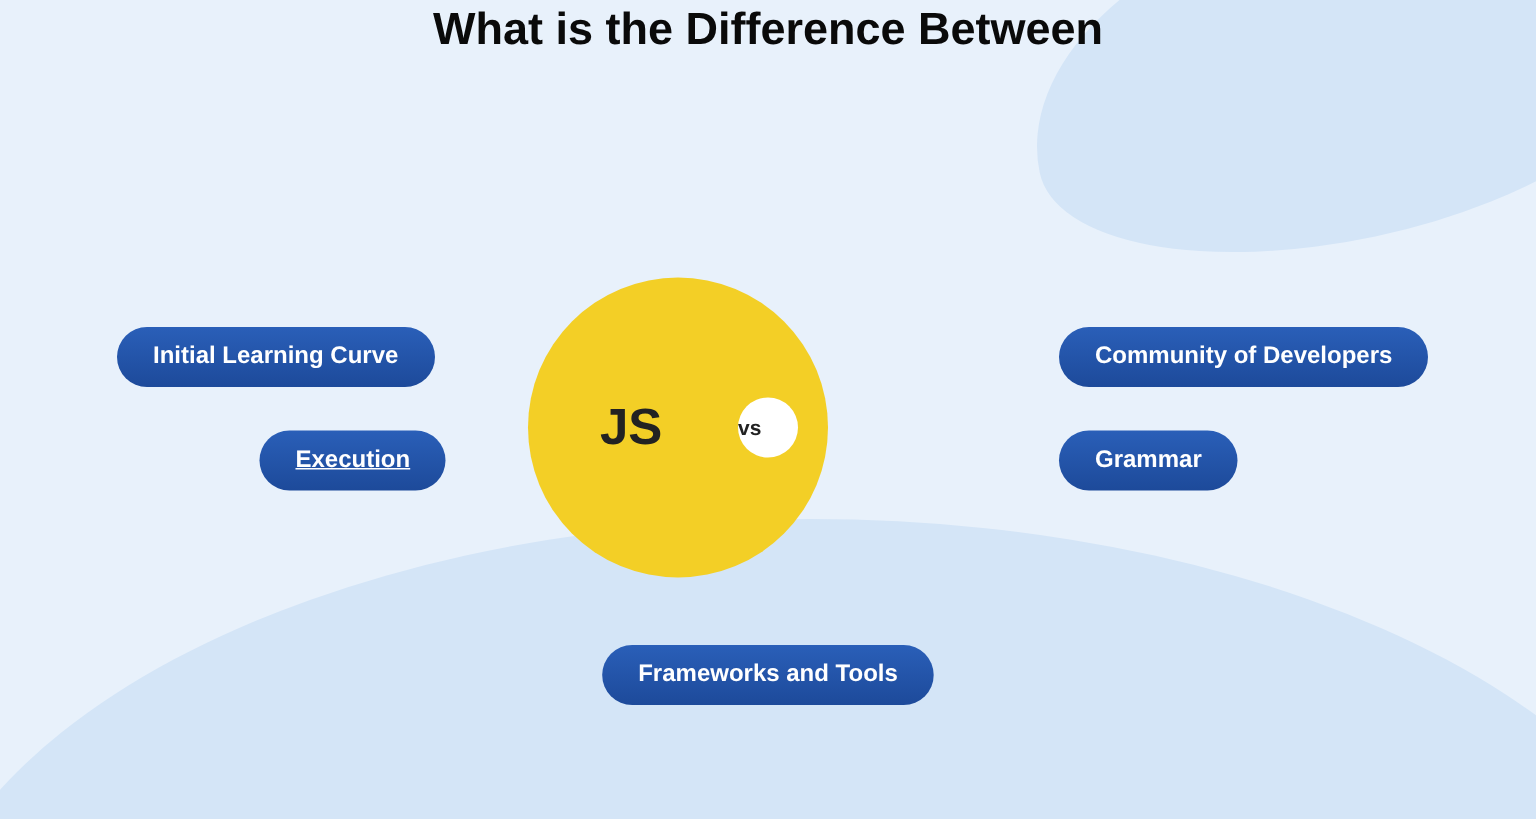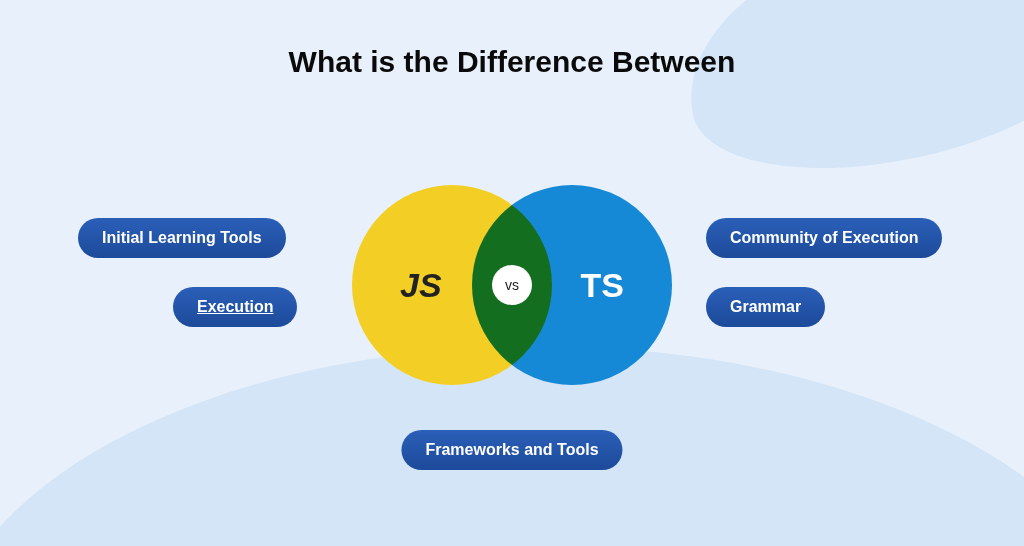--- a/index.html
+++ b/index.html
@@ -27,21 +27,20 @@
     left: -60px;
     width: 1200px;
     height: 320px;
     background: #d4e5f7;
     border-radius: 50% 50% 0 0 / 100% 100% 0 0;
   }
   .title {
     position: relative;
     z-index: 2;
     text-align: center;
-    padding-top: 42px;
     font-size: 30px;
     font-weight: 700;
     color: #0a0a0a;
     line-height: 1.35;
   }
   .venn {
     position: absolute;
     left: 50%;
     top: 175px;
     transform: translateX(-50%);
@@ -60,21 +59,20 @@
     font-weight: 700;
   }
   .circle-js {
     left: 0;
     background: #f3cf26;
     z-index: 1;
     justify-content: flex-start;
     padding-left: 48px;
     color: #222;
     font-size: 34px;
-    font-style: italic;
   }
   .circle-ts {
     right: 0;
     background: #1588d6;
     z-index: 2;
     mix-blend-mode: multiply;
     justify-content: flex-end;
     padding-right: 48px;
     color: #fff;
     font-size: 34px;
@@ -84,23 +82,22 @@
     position: absolute;
     left: 50%;
     top: 50%;
     transform: translate(-50%, -50%);
     background: #fff;
     width: 40px;
     height: 40px;
     border-radius: 50%;
     display: flex;
     align-items: center;
-    justify-content: center;
     font-size: 14px;
-    font-weight: 400;
+    font-weight: 700;
     color: #222;
     z-index: 5;
   }
   .pill {
     position: absolute;
     background: linear-gradient(180deg, #2a5fb8 0%, #1d4a9a 100%);
     color: #fff;
     font-size: 16px;
     font-weight: 600;
     padding: 11px 24px;
@@ -121,25 +118,22 @@
 <div class="bg-wave-bottom"></div>
 
 <h1 class="title">
   <span>What is the Difference Between</span><br>
 </h1>
 
 <div class="venn">
   <div class="circle circle-js">
     <span>JS</span>
   </div>
-  <div class="circle circle-ts">
-    <span>TS</span>
-  </div>
   <div class="vs-badge">
     <span>vs</span>
   </div>
 </div>
 
-<div class="pill pill-1">Initial Learning Tools</div>
+<div class="pill pill-1">Initial Learning Curve</div>
 <div class="pill pill-2">Execution</div>
-<div class="pill pill-3">Community of Execution</div>
+<div class="pill pill-3">Community of Developers</div>
 <div class="pill pill-4">Grammar</div>
 <div class="pill pill-5">Frameworks and Tools</div>
 
 </body></html>

